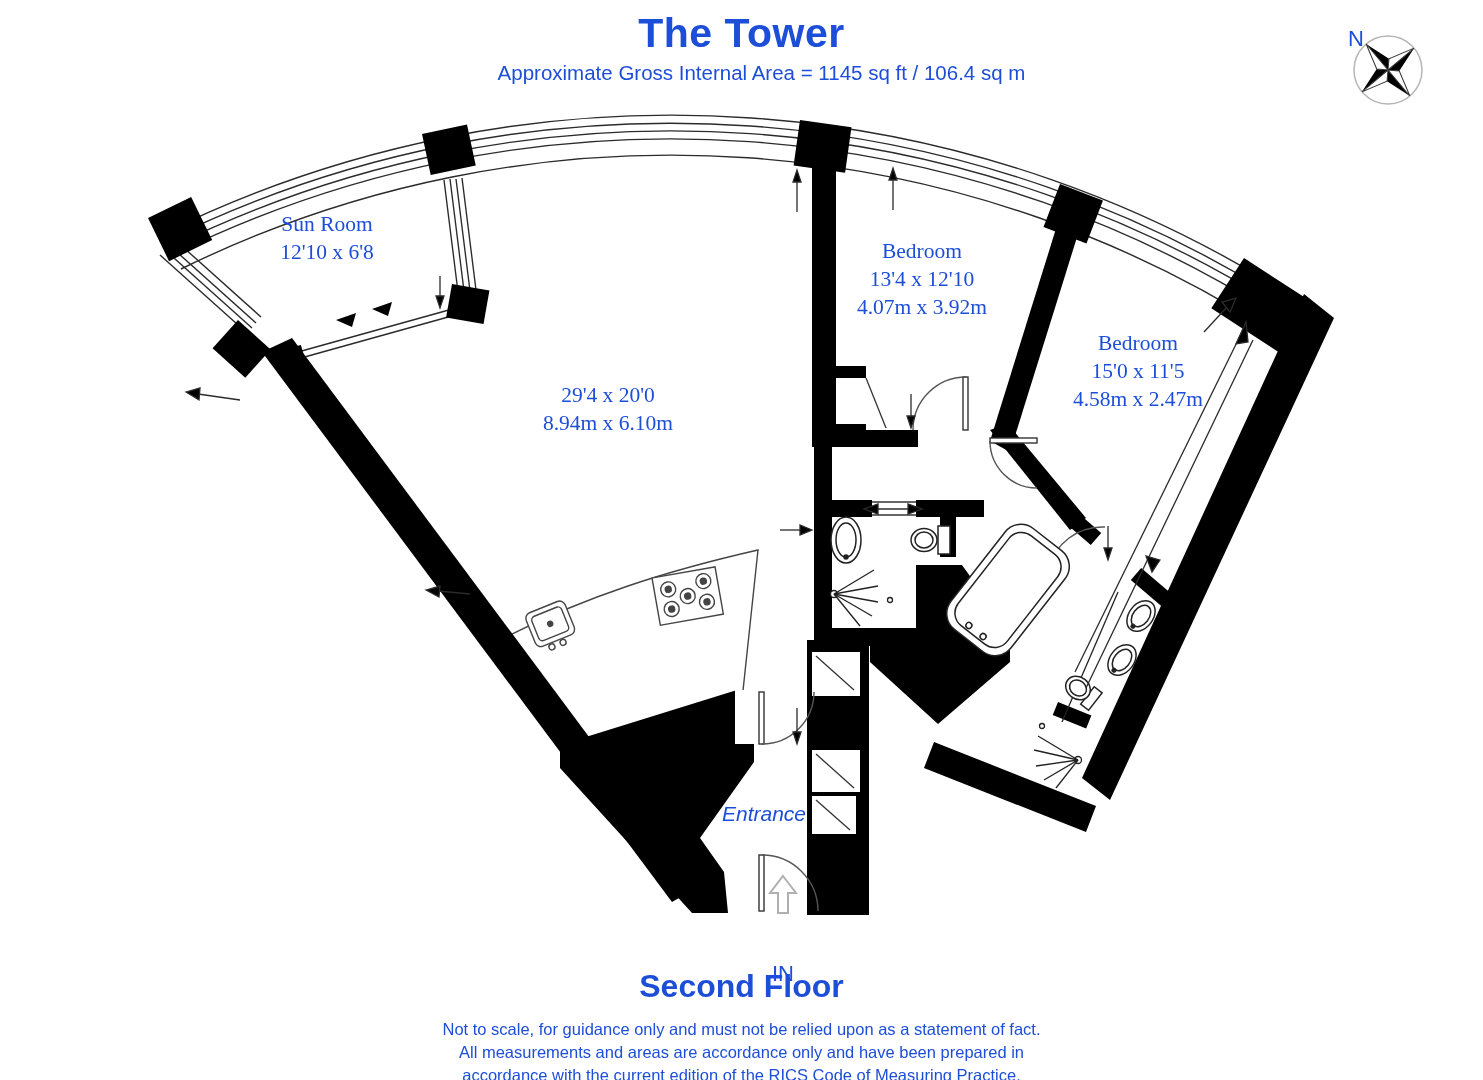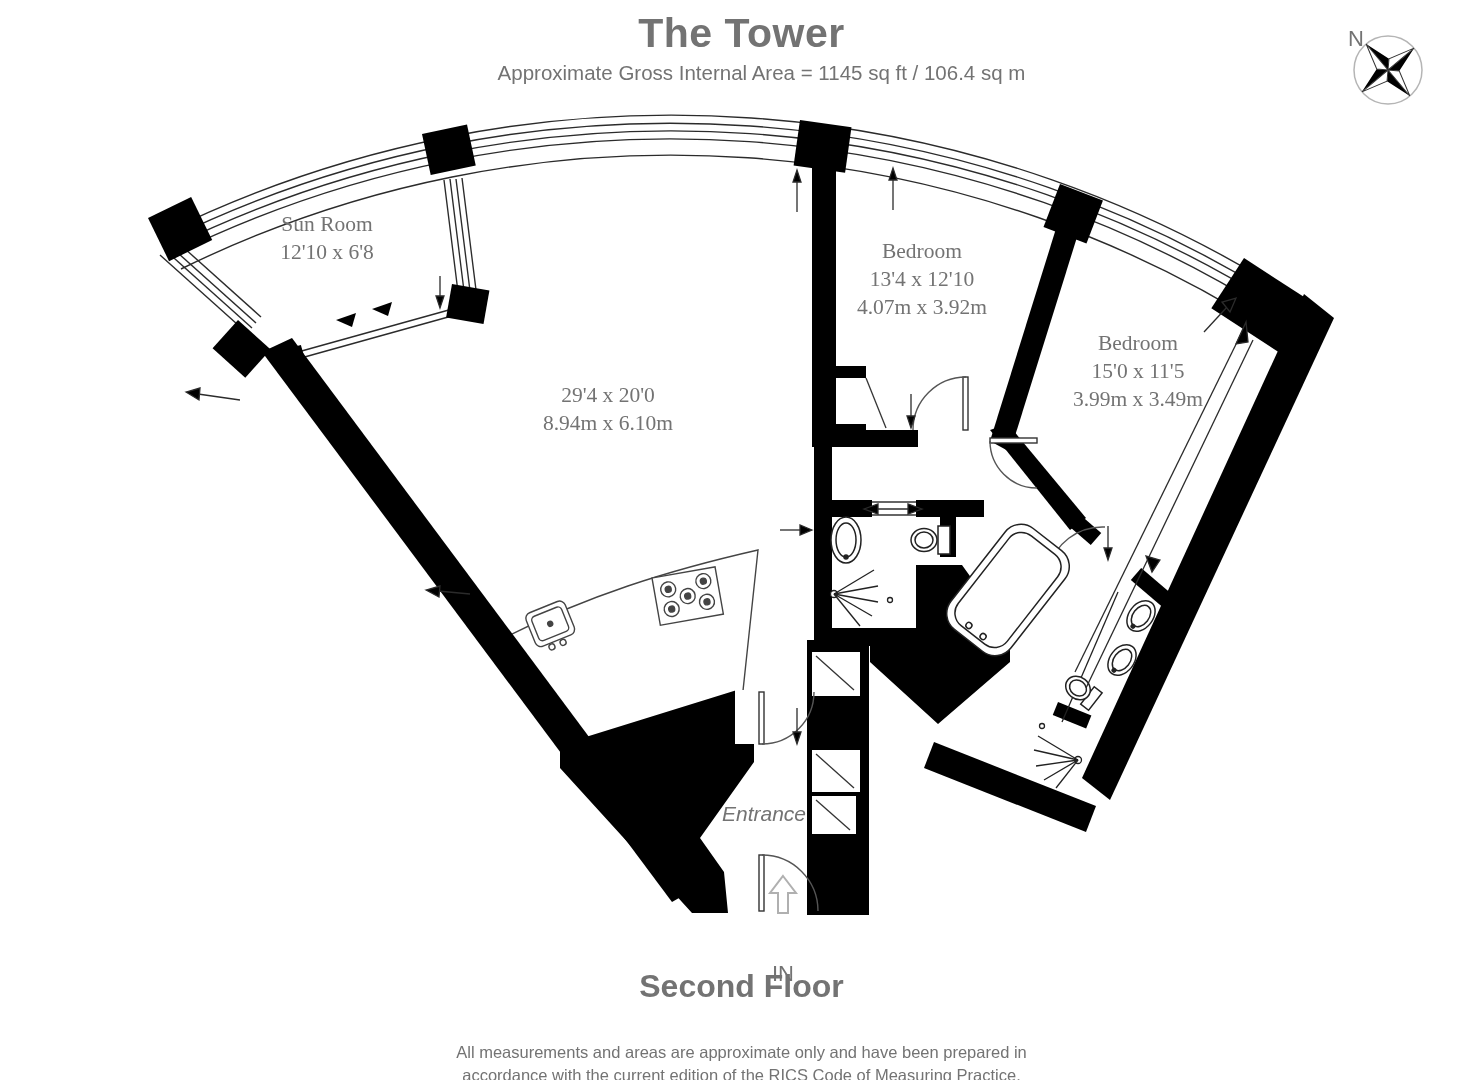--- a/index.html
+++ b/index.html
@@ -1,17 +1,17 @@
 <!DOCTYPE html>
 <html><head>
 <meta charset="utf-8">
 <style>
   html,body{margin:0;padding:0;background:#fff;}
   .stage{position:relative;width:1483px;height:1080px;background:#fff;overflow:hidden;
-         font-family:"Liberation Sans", sans-serif;color:#737373;}
+         font-family:"Liberation Sans", sans-serif;color:#1d4ed8;}
   .plan-svg{position:absolute;left:0;top:0;}
   .txt{position:absolute;text-align:center;white-space:nowrap;}
   .title{left:0;top:10px;width:1483px;font-size:41px;font-weight:bold;letter-spacing:0.5px;}
   .subtitle{left:0;top:61px;width:1483px;font-size:20.5px;padding-left:20px;}
   .room-label{font-size:21.5px;line-height:28px;}
   .room-label .rname{display:block;font-family:Liberation Serif, serif;}
   .lbl-sun{left:207px;top:210px;width:240px;}
   .lbl-reception{left:458px;top:381px;width:300px;}
   .lbl-bed1{left:802px;top:237px;width:240px;}
   .lbl-bed2{left:1018px;top:329px;width:240px;}
@@ -302,23 +302,24 @@
 
   <div class="txt room-label lbl-bed1">
     <span class="rname">Bedroom</span>
     <span class="rname">13'4 x 12'10</span>
     <span class="rname">4.07m x 3.92m</span>
   </div>
 
   <div class="txt room-label lbl-bed2">
     <span class="rname">Bedroom</span>
     <span class="rname">15'0 x 11'5</span>
-    <span class="rname">3.99m x 3.49m</span>
+    <span class="rname">4.58m x 2.47m</span>
   </div>
 
   <div class="txt lbl-entrance">Entrance</div>
   <div class="txt lbl-in">IN</div>
 
   <div class="txt floor-label">Second Floor</div>
-  <div class="txt disclaimer d2">All measurements and areas are approximate only and have been prepared in</div>
+  <div class="txt disclaimer d1">Not to scale, for guidance only and must not be relied upon as a statement of fact.</div>
+  <div class="txt disclaimer d2">All measurements and areas are accordance only and have been prepared in</div>
   <div class="txt disclaimer d3">accordance with the current edition of the RICS Code of Measuring Practice.</div>
 
 </div>
 
 </body></html>

